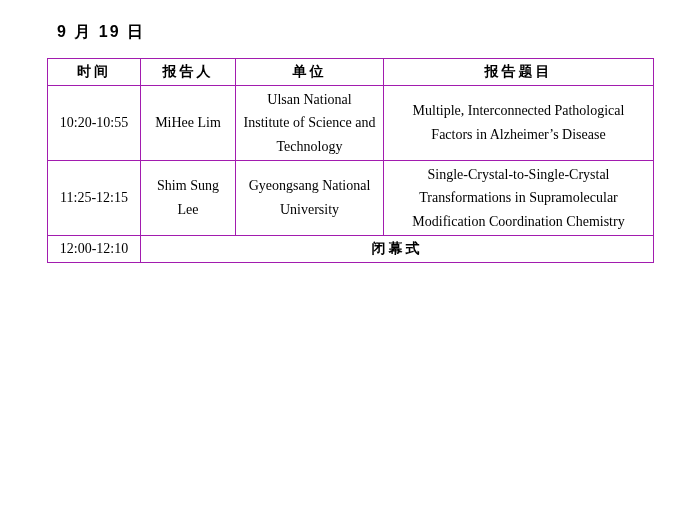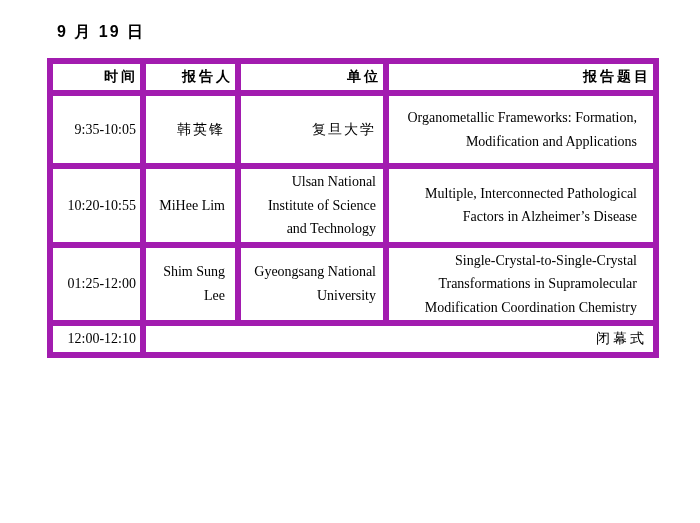--- a/index.html
+++ b/index.html
@@ -31,22 +31,22 @@
   }
   table.schedule {
     position: absolute;
     left: 47px;
     top: 58px;
     width: 606px;
     border-collapse: collapse;
     table-layout: fixed;
   }
   .schedule th, .schedule td {
-    border: 6px solid #a21caf;
-    text-align: right;
+    border: 1px solid #a21caf;
+    text-align: center;
     vertical-align: middle;
     font-size: 14px;
     line-height: 1.68;
     padding: 1px 6px;
     overflow: hidden;
   }
   .schedule thead th {
     font-family: "Liberation Sans", "DejaVu Sans", sans-serif;
     font-weight: 700;
     font-size: 14px;
@@ -54,21 +54,21 @@
     padding: 1px 2px;
     height: 24px;
   }
   .schedule td.cell-time { padding: 1px 4px; }
   .schedule td.cell-speaker { padding: 1px 10px; }
   .schedule td.cell-affiliation { padding: 1px 7px; }
   .schedule td.cell-title { padding: 1px 16px; }
   .schedule td.cjk { letter-spacing: 2px; }
   .schedule td.closing-label {
     font-family: "Liberation Sans", "DejaVu Sans", sans-serif;
-    font-weight: 400;
+    font-weight: 700;
     letter-spacing: 3px;
     font-size: 14px;
   }
 </style>
 </head>
 <body>
 
 <div class="page">
   <h2 class="date-heading">9 月 19 日</h2>
 
@@ -81,34 +81,28 @@
     </colgroup>
     <thead>
       <tr>
           <th>时间</th>
           <th>报告人</th>
           <th>单位</th>
           <th>报告题目</th>
         </tr>
     </thead>
     <tbody>
-        <tr style="height: 73px;">
-          <td class="cell-time">9:35-10:05</td>
-          <td class="cell-speaker cjk">韩英锋</td>
-          <td class="cell-affiliation cjk">复旦大学</td>
-          <td class="cell-title">Organometallic Frameworks: Formation, Modification and Applications</td>
-        </tr>
         <tr style="height: 75px;">
           <td class="cell-time">10:20-10:55</td>
           <td class="cell-speaker">MiHee Lim</td>
           <td class="cell-affiliation">Ulsan National Institute of Science and Technology</td>
           <td class="cell-title">Multiple, Interconnected Pathological Factors in Alzheimer’s Disease</td>
         </tr>
         <tr style="height: 75px;">
-          <td class="cell-time">01:25-12:00</td>
+          <td class="cell-time">11:25-12:15</td>
           <td class="cell-speaker">Shim Sung Lee</td>
           <td class="cell-affiliation">Gyeongsang National University</td>
           <td class="cell-title">Single-Crystal-to-Single-Crystal Transformations in Supramolecular Modification Coordination Chemistry</td>
         </tr>
         <tr style="height: 27px;">
           <td class="cell-time">12:00-12:10</td>
           <td colspan="3" class="closing-label">闭幕式</td>
         </tr>
       </tbody>
   </table>

